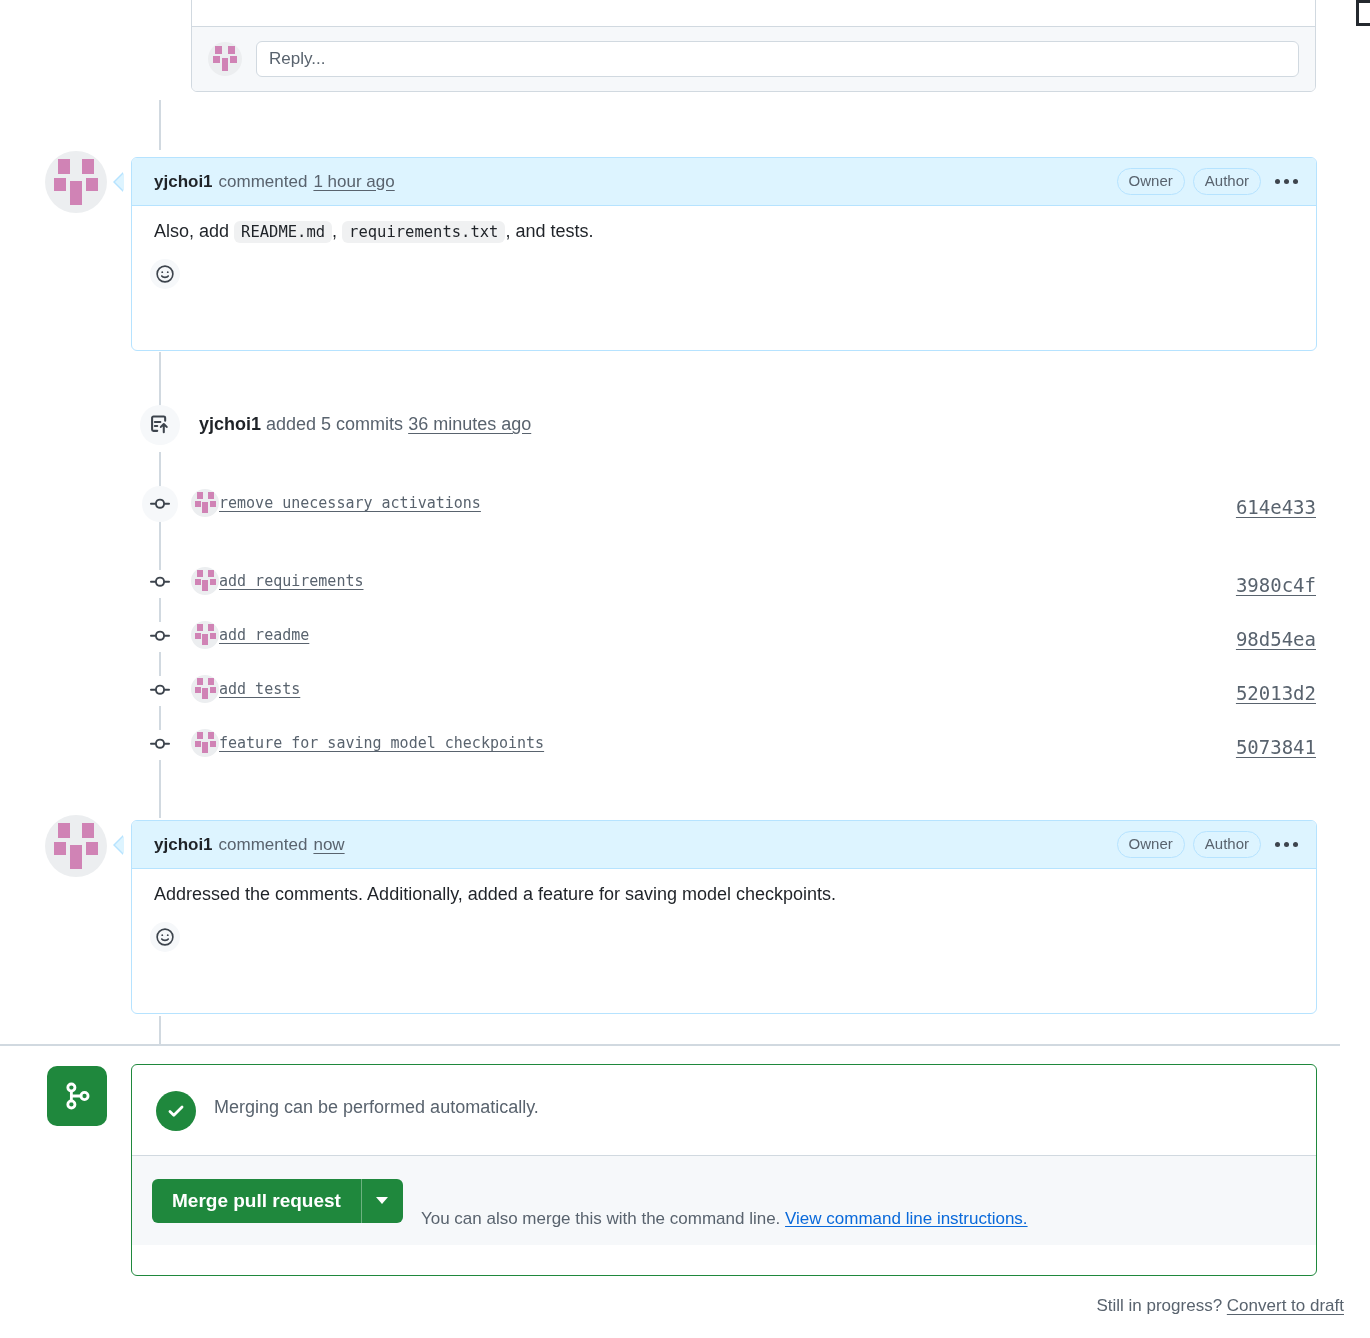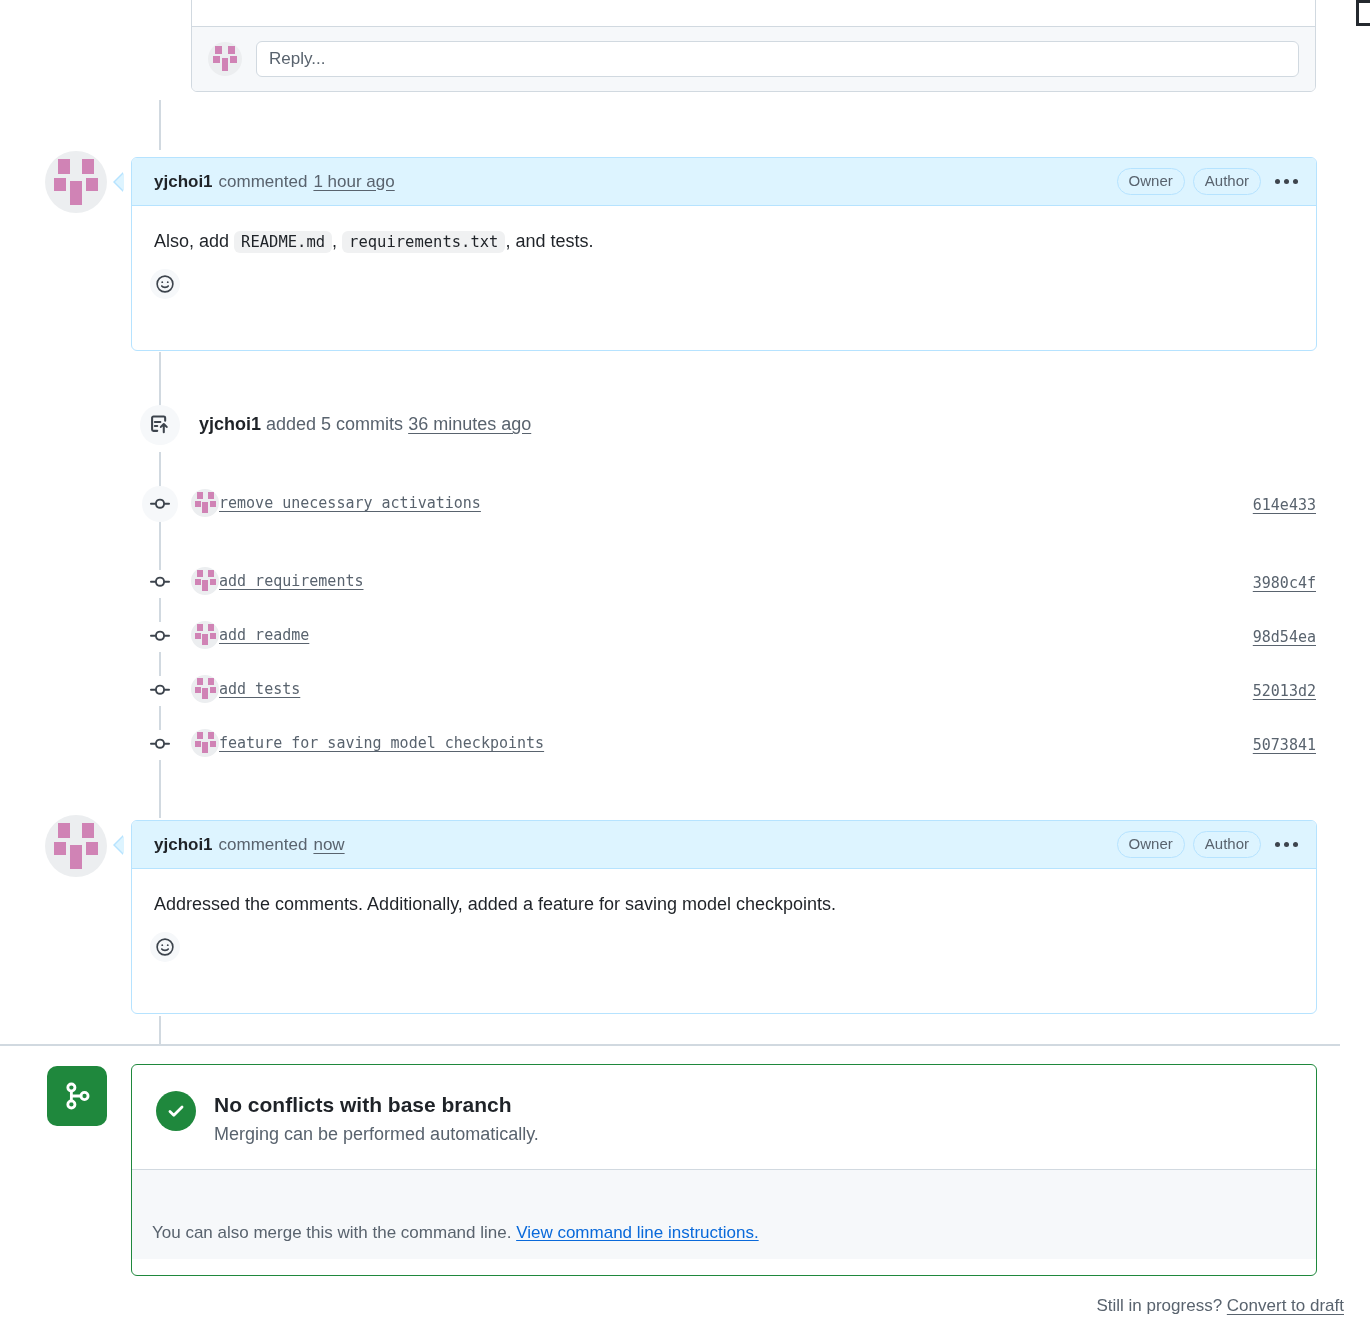--- a/index.html
+++ b/index.html
@@ -93,21 +93,21 @@
     line-height: 1.3;
     background: transparent;
   }
   .kebab {
     margin-left: 14px; margin-right: 4px;
     display: flex; align-items: center; gap: 4px;
   }
   .kebab span { width: 5px; height: 5px; border-radius: 50%; background: #3d444d; display:block;}
 
   .comment-body {
-    padding: 22px 22px 0 22px;
+    padding: 12px 22px 0 22px;
     font-size: 18px;
     line-height: 1.5;
   }
   code.inline {
     background: #f0f1f2;
     border-radius: 6px;
     padding: 2px 7px;
     font-family: "DejaVu Sans Mono", monospace;
     font-size: 15.5px;
   }
@@ -153,21 +153,21 @@
     font-family: "DejaVu Sans Mono", monospace;
     font-size: 15px;
     color: #59636e;
     text-decoration: underline;
     text-underline-offset: 3px;
   }
   .commit-sha {
     position: absolute;
     right: 54px;
     font-family: "DejaVu Sans Mono", monospace;
-    font-size: 15px;
+    font-size: 19px;
     color: #59636e;
     text-decoration: underline;
     text-underline-offset: 3px;
   }
   .push-line {
     position: absolute;
     font-size: 18px;
     color: #59636e;
     margin-left: 8px;
   }
@@ -480,25 +480,30 @@
   </div>
 
   <div class="merge-box" style="left:131px;top:1064px;width:1186px;height:212px;">
     <div class="merge-status">
       <div class="check-circle">
         <svg width="22" height="22" viewBox="0 0 16 16" fill="none" stroke="#ffffff" stroke-width="2">
           <path d="M3.6 8.4 L6.4 11.1 L12.4 5.1" stroke-linecap="round" stroke-linejoin="round"></path>
         </svg>
       </div>
       <div>
-        <div class="ms-title">No conflicts with base branch</div>
         <div class="ms-sub">Merging can be performed automatically.</div>
       </div>
     </div>
     <div class="merge-actions">
+      <div class="btn-merge">
+        <div class="btn-merge-main">Merge pull request</div>
+        <div class="btn-merge-caret">
+          <span class="caret-down"></span>
+        </div>
+      </div>
       <div class="cmdline">
         <span>You can also merge this with the command line.</span>
         <a>View command line instructions.</a>
       </div>
     </div>
   </div>
 
   <div class="footer-note" style="top:1296px;">
     <span>Still in progress?</span>
     <u>Convert to draft</u>

